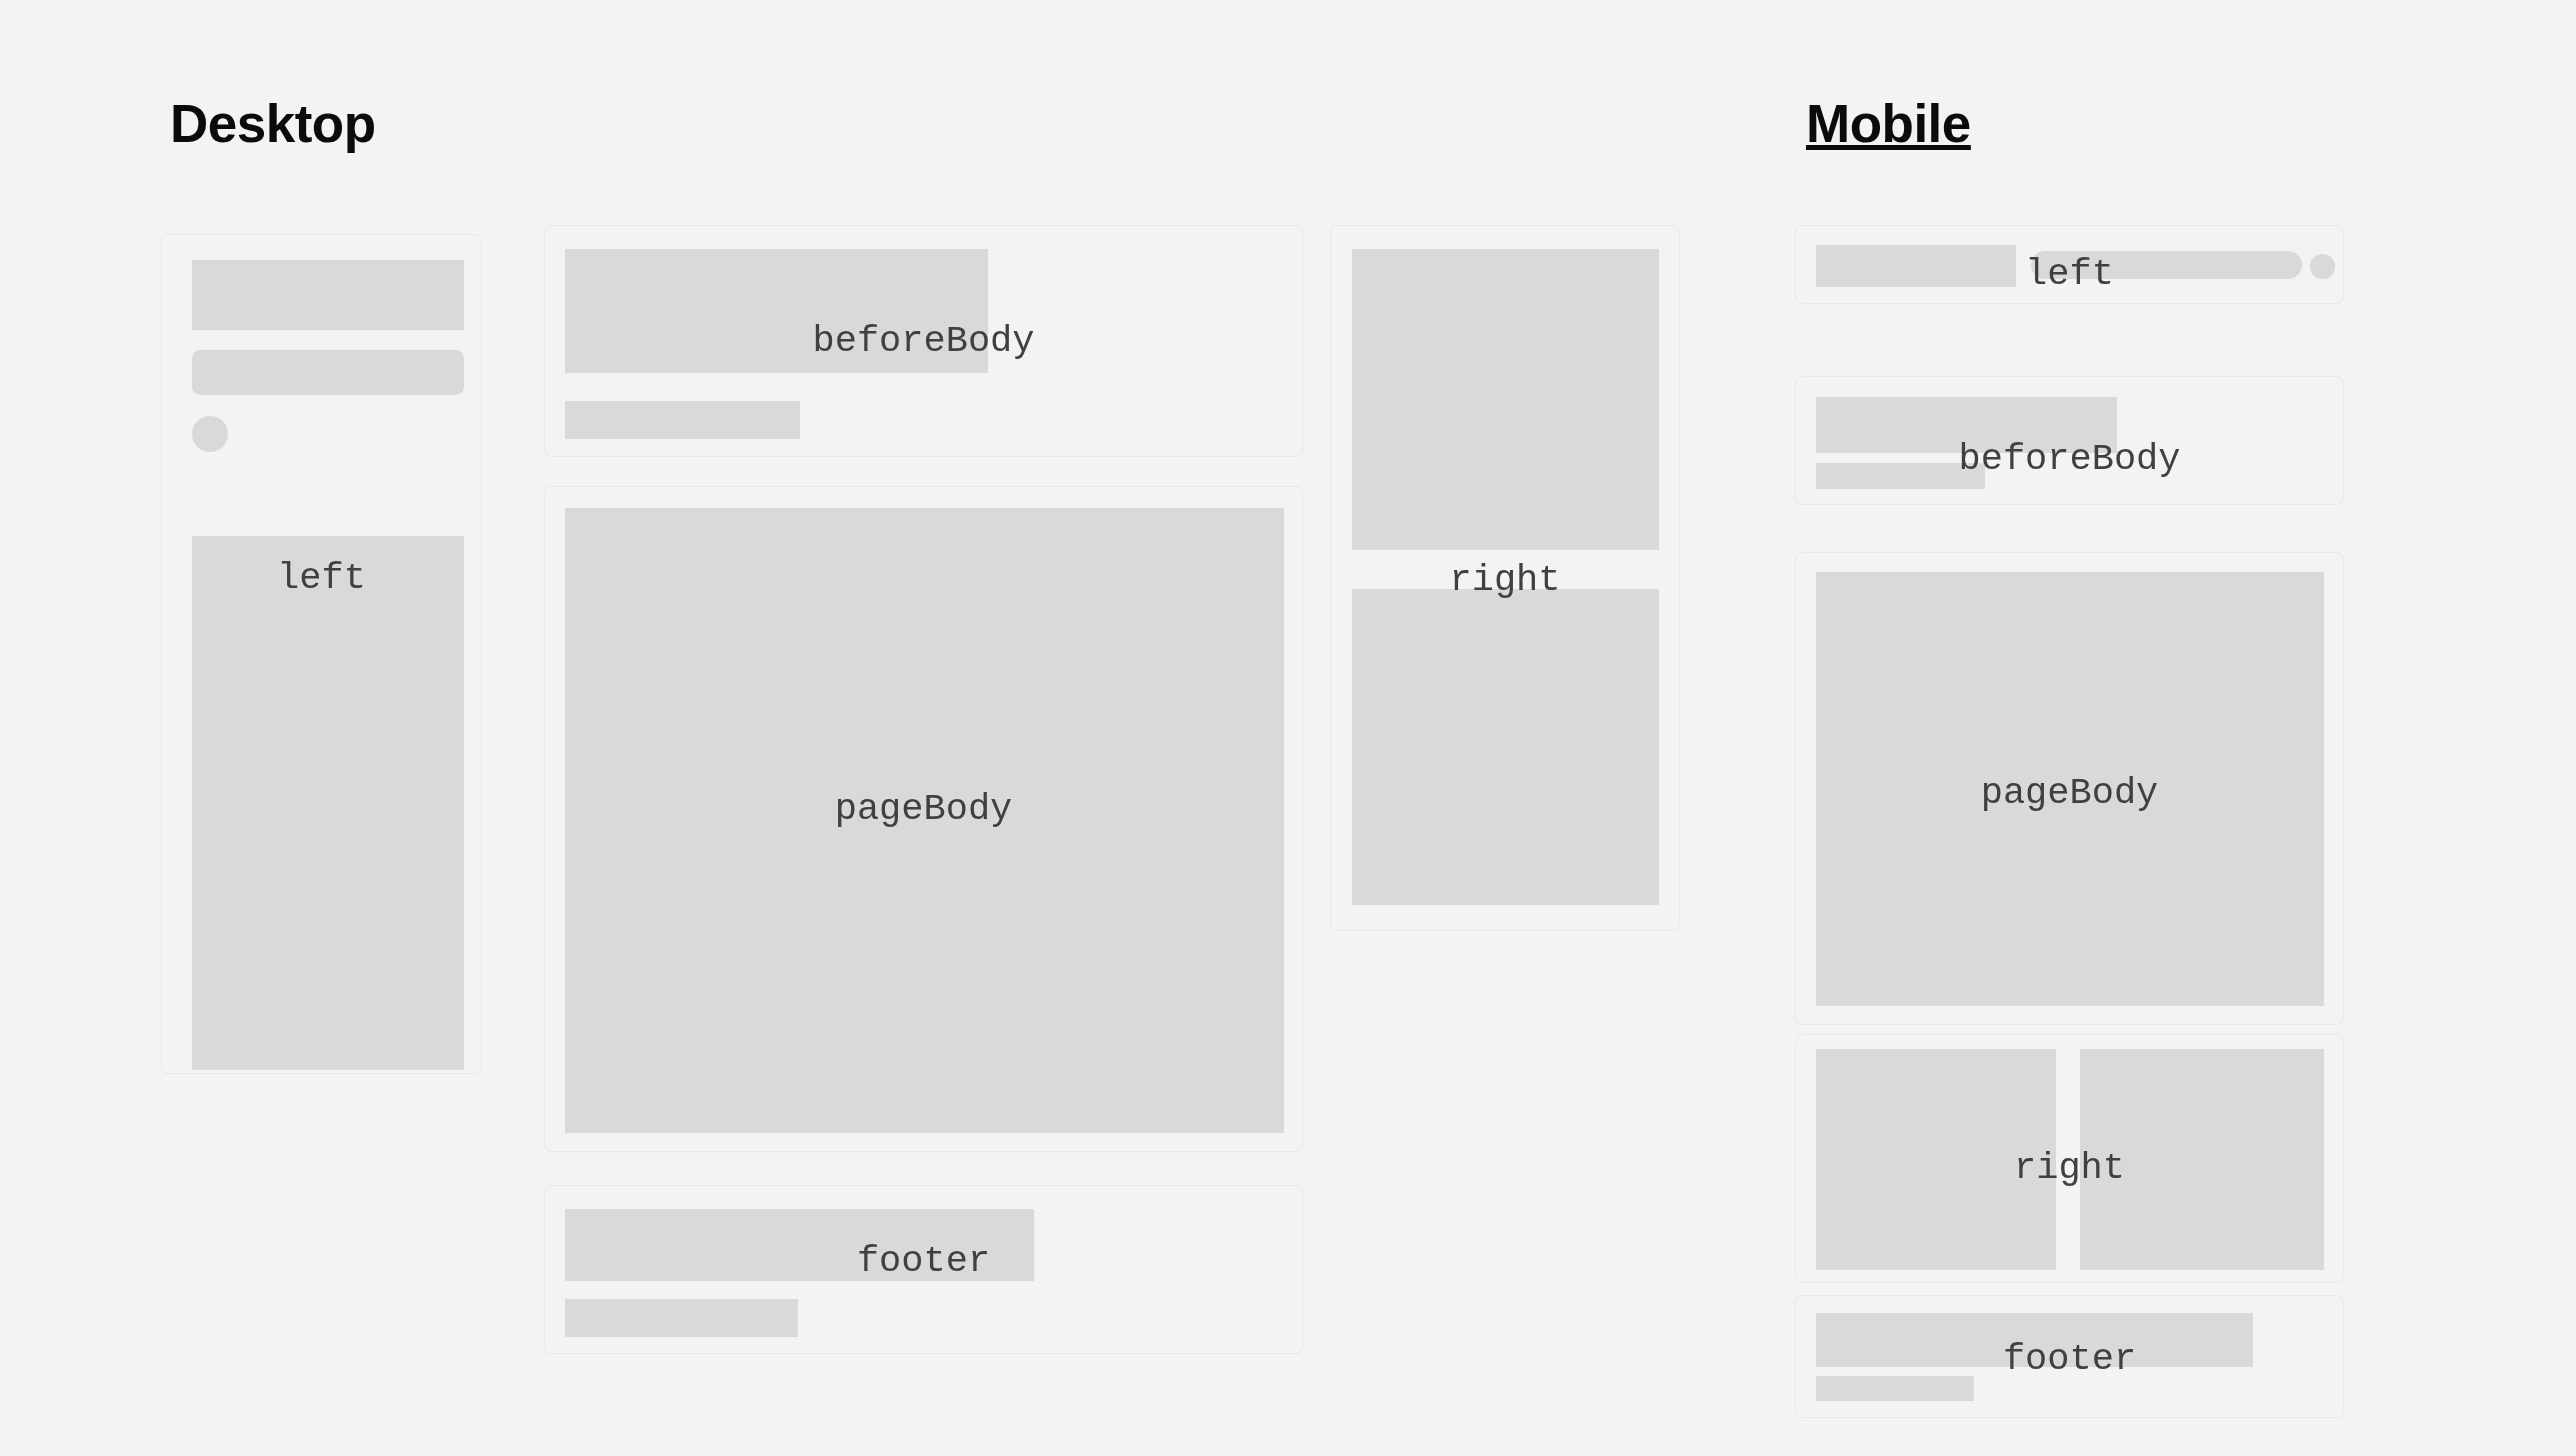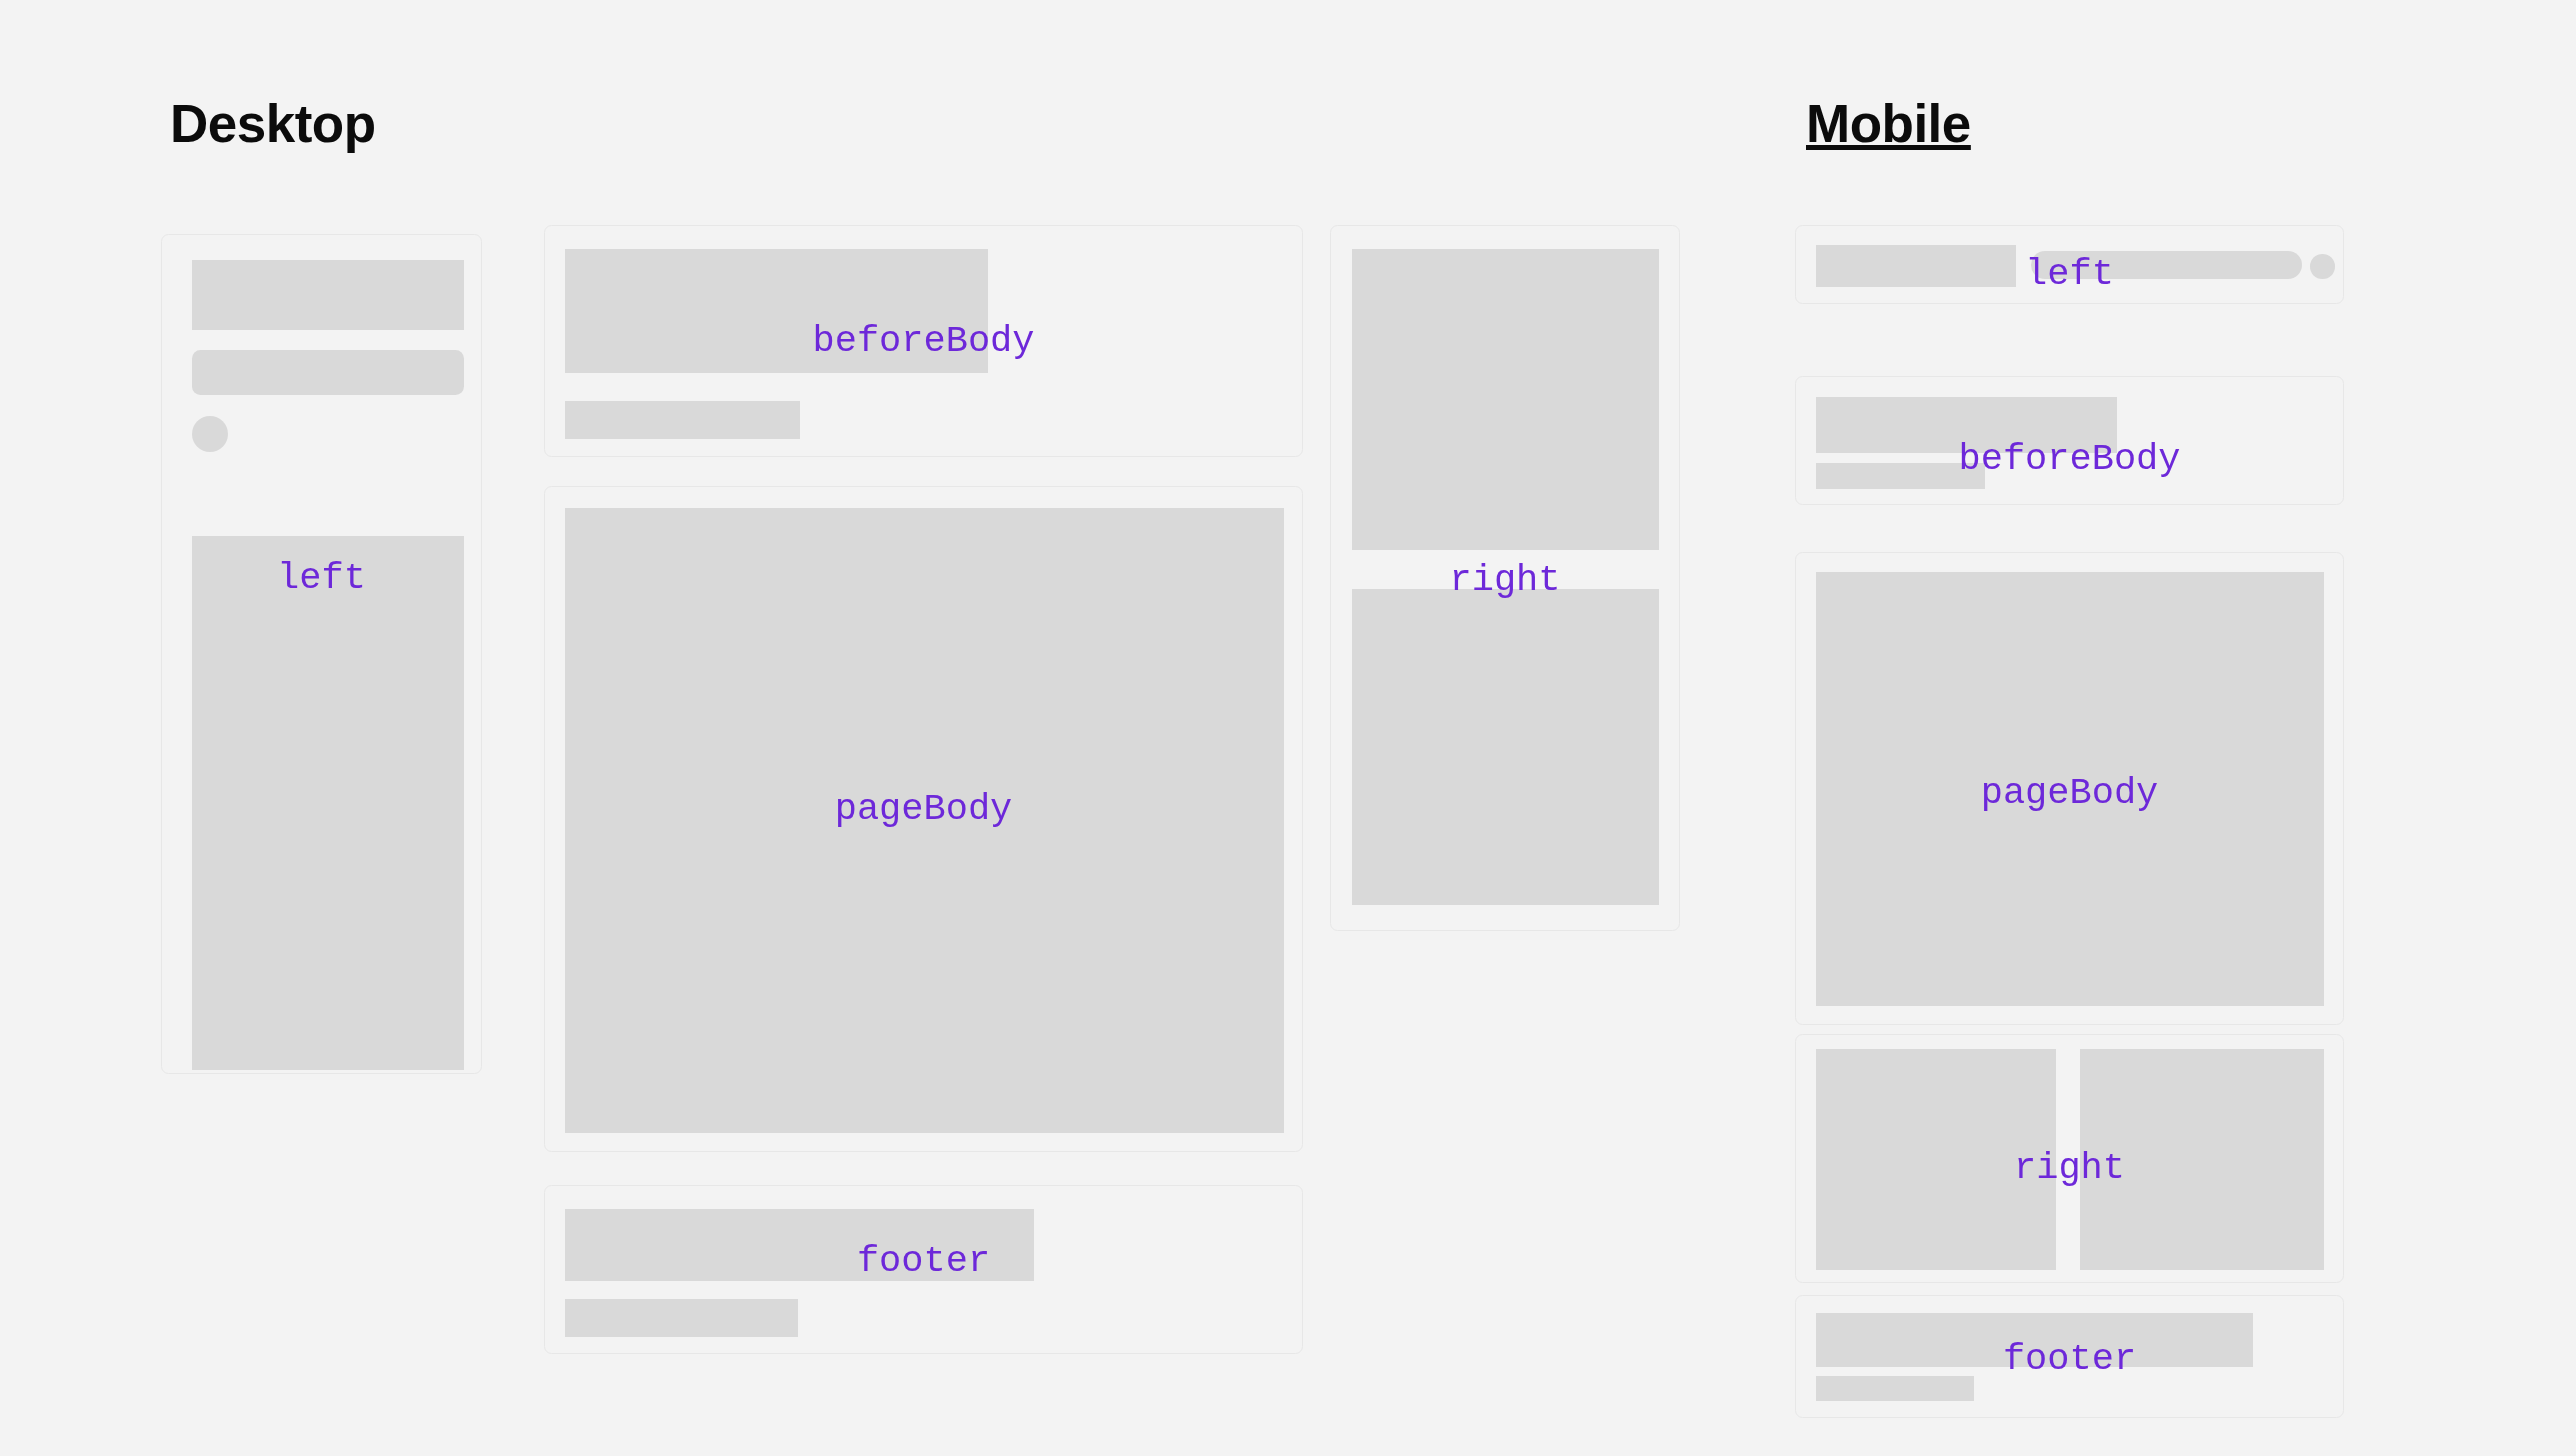--- a/index.html
+++ b/index.html
@@ -50,21 +50,21 @@
   .blk.rounded { border-radius: 8.5px; }
   .blk.pill    { border-radius: 940px; }
   .blk.circle  { border-radius: 50%; }
 
   
   .slot-label {
     position: absolute;
     font-family: "Liberation Mono", "DejaVu Sans Mono", monospace;
     font-size: 37px;
     line-height: 1;
-    color: #6d28d9;
+    color: #404040;
     white-space: nowrap;
     text-align: center;
     pointer-events: none;
     z-index: 5;
   }
 
   
 
   
   #desktop-left-panel { left: 145px; top: 218px; width: 321px; height: 840px; }

